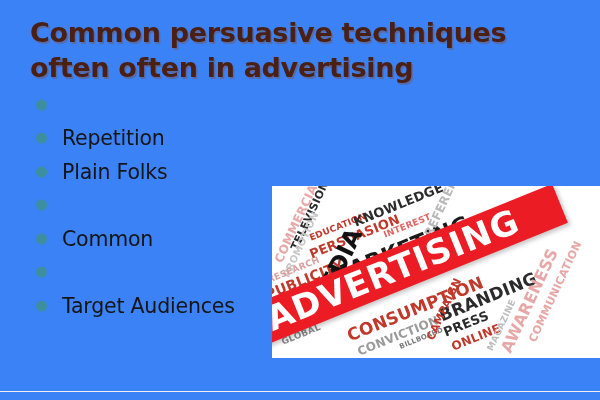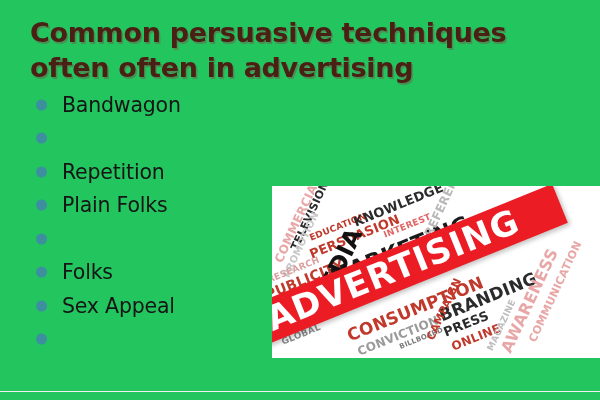--- a/index.html
+++ b/index.html
@@ -7,21 +7,21 @@
     padding: 0;
     background: #ffffff;
   }
   body {
     font-family: "Liberation Sans", sans-serif;
   }
   #slide {
     position: relative;
     width: 600px;
     height: 400px;
-    background: #22c55e;
+    background: #3b82f6;
     overflow: hidden;
     box-sizing: border-box;
   }
 
   
   #title-block {
     position: absolute;
     left: 30px;
     top: 16px;
     width: 520px;
@@ -124,46 +124,42 @@
 <div id="slide">
 
   <div id="title-block">
     <div class="title-line">Common persuasive techniques</div>
     <div class="title-line">often often in advertising</div>
   </div>
 
   <ul id="bullet-list">
     <li class="bullet-row">
       <span class="bullet-dot"></span>
-      <span class="bullet-text">Bandwagon</span>
-    </li>
-    <li class="bullet-row">
-      <span class="bullet-dot"></span>
     </li>
     <li class="bullet-row">
       <span class="bullet-dot"></span>
       <span class="bullet-text">Repetition</span>
     </li>
     <li class="bullet-row">
       <span class="bullet-dot"></span>
       <span class="bullet-text">Plain Folks</span>
     </li>
     <li class="bullet-row">
       <span class="bullet-dot"></span>
     </li>
     <li class="bullet-row">
       <span class="bullet-dot"></span>
-      <span class="bullet-text">Folks</span>
-    </li>
-    <li class="bullet-row">
-      <span class="bullet-dot"></span>
-      <span class="bullet-text">Sex Appeal</span>
-    </li>
-    <li class="bullet-row">
-      <span class="bullet-dot"></span>
+      <span class="bullet-text">Common</span>
+    </li>
+    <li class="bullet-row">
+      <span class="bullet-dot"></span>
+    </li>
+    <li class="bullet-row">
+      <span class="bullet-dot"></span>
+      <span class="bullet-text">Target Audiences</span>
     </li>
   </ul>
 
   <div id="wordcloud">
 
     <span class="wc-word" style="left:22px; top:58px;  font-size:11px; color:#2b2b2b; transform:rotate(-65deg);">TELEVISION</span>
     <span class="wc-word" style="left:6px;  top:70px;  font-size:12px; color:#e8a7a7; transform:rotate(-65deg);">COMMERCIAL</span>
     <span class="wc-word" style="left:14px; top:86px;  font-size:10px; color:#c8c8c8; transform:rotate(-65deg);">PROMOTION</span>
 
     <span class="wc-word" style="left:38px; top:48px;  font-size:9px;  color:#c0392b; transform:rotate(-22deg);">EDUCATION</span>

